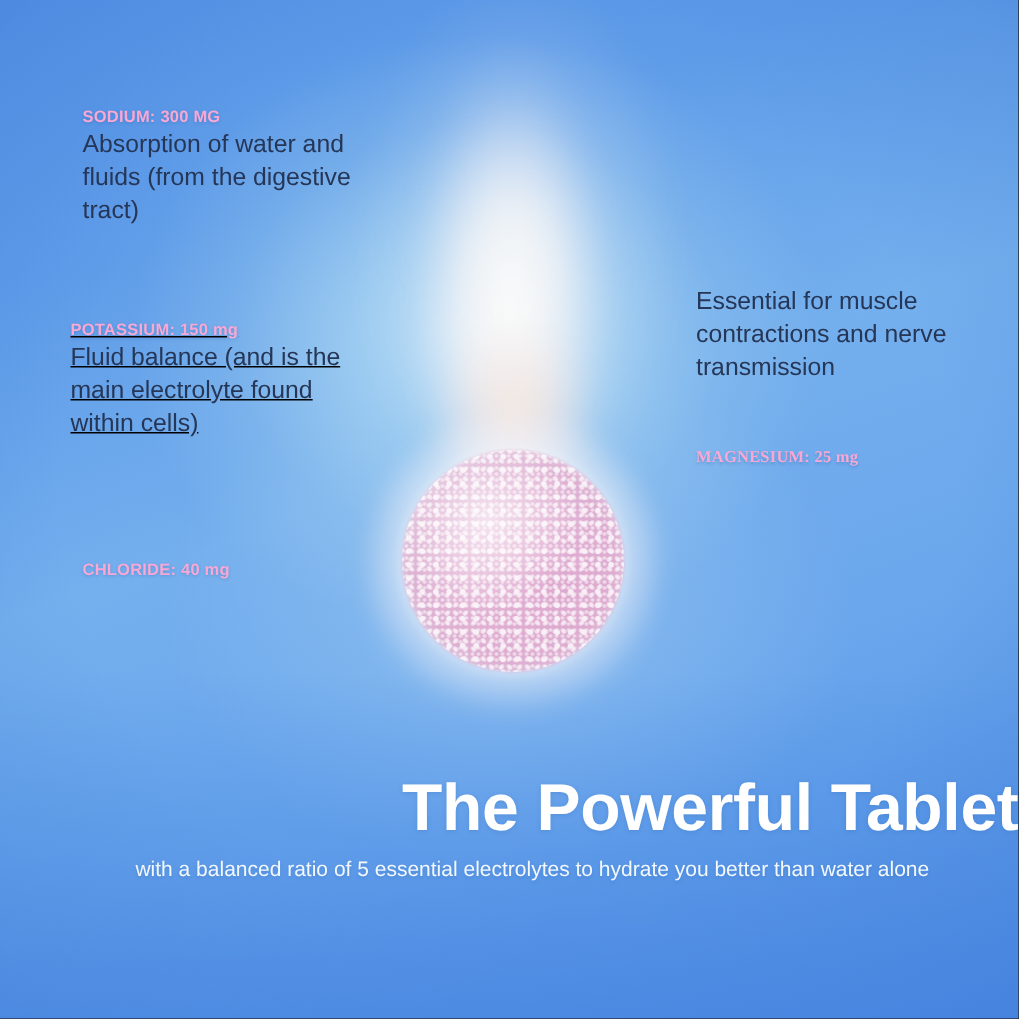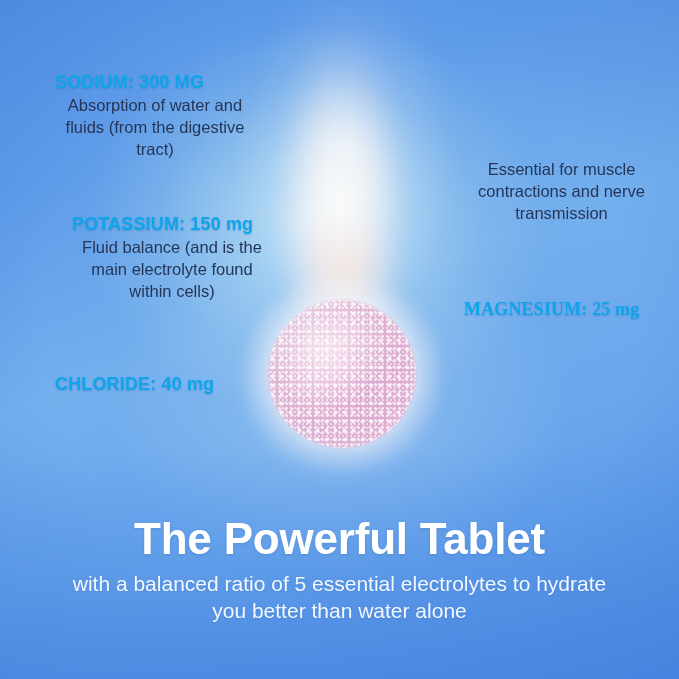--- a/index.html
+++ b/index.html
@@ -152,65 +152,64 @@
                 rgba(255,255,255,0) 62%,
                 rgba(255,255,255,0.48) 80%,
                 rgba(255,255,255,0.12) 93%,
                 rgba(255,255,255,0) 100%);
     filter: blur(3px);
   }
 
   
   .callout { position: absolute; }
   .callout .c-title {
-    color: #0ea5e9;
-    font-size: 18px;
+    color: #f9a8d4;
+    font-size: 11px;
     font-weight: bold;
     letter-spacing: 0.15px;
     margin: 0 0 2px 0;
     text-shadow: 0 1px 2px rgba(40,90,160,0.30);
     white-space: nowrap;
   }
   .callout .c-body {
     color: #253657;
     font-size: 16.5px;
     font-weight: normal;
     line-height: 1.33;
     margin: 0;
     max-width: 200px;
-    text-align: center;
   }
 
   .callout-sodium    { left: 55px;  top: 72px;  }
-  .callout-potassium { left: 72px;  top: 214px; }
+  .callout-potassium { left: 47px;  top: 214px; text-decoration: underline; }
   .callout-chloride  { left: 55px;  top: 358px; margin-top: 16px; }
   .callout-calcium   { left: 464px; top: 159px; }
   .callout-magnesium { left: 464px; top: 299px; font-family: Liberation Serif, serif; }
   .callout-calcium .c-body,
-  .callout-magnesium .c-body { max-width: 195px; }
+  .callout-magnesium .c-body { max-width: 195px; margin-top: 32px; }
 
   
   .footer-block {
     position: absolute;
     left: 0; right: 0;
     top: 516px;
-    text-align: center;
+    text-align: right;
   }
   .footer-title {
     color: #ffffff;
     font-size: 44px;
     font-weight: bold;
     letter-spacing: -0.2px;
     line-height: 1.05;
     margin: 0 0 8px 0;
     text-shadow: 0 1px 3px rgba(44,98,170,0.25);
   }
   .footer-sub {
     color: #f2f8fe;
-    font-size: 21px;
+    font-size: 14px;
     font-weight: normal;
     line-height: 1.30;
     margin: 0 auto;
     max-width: 560px;
     text-shadow: 0 1px 2px rgba(44,98,170,0.22);
   }
 </style>
 </head>
 <body>
 

